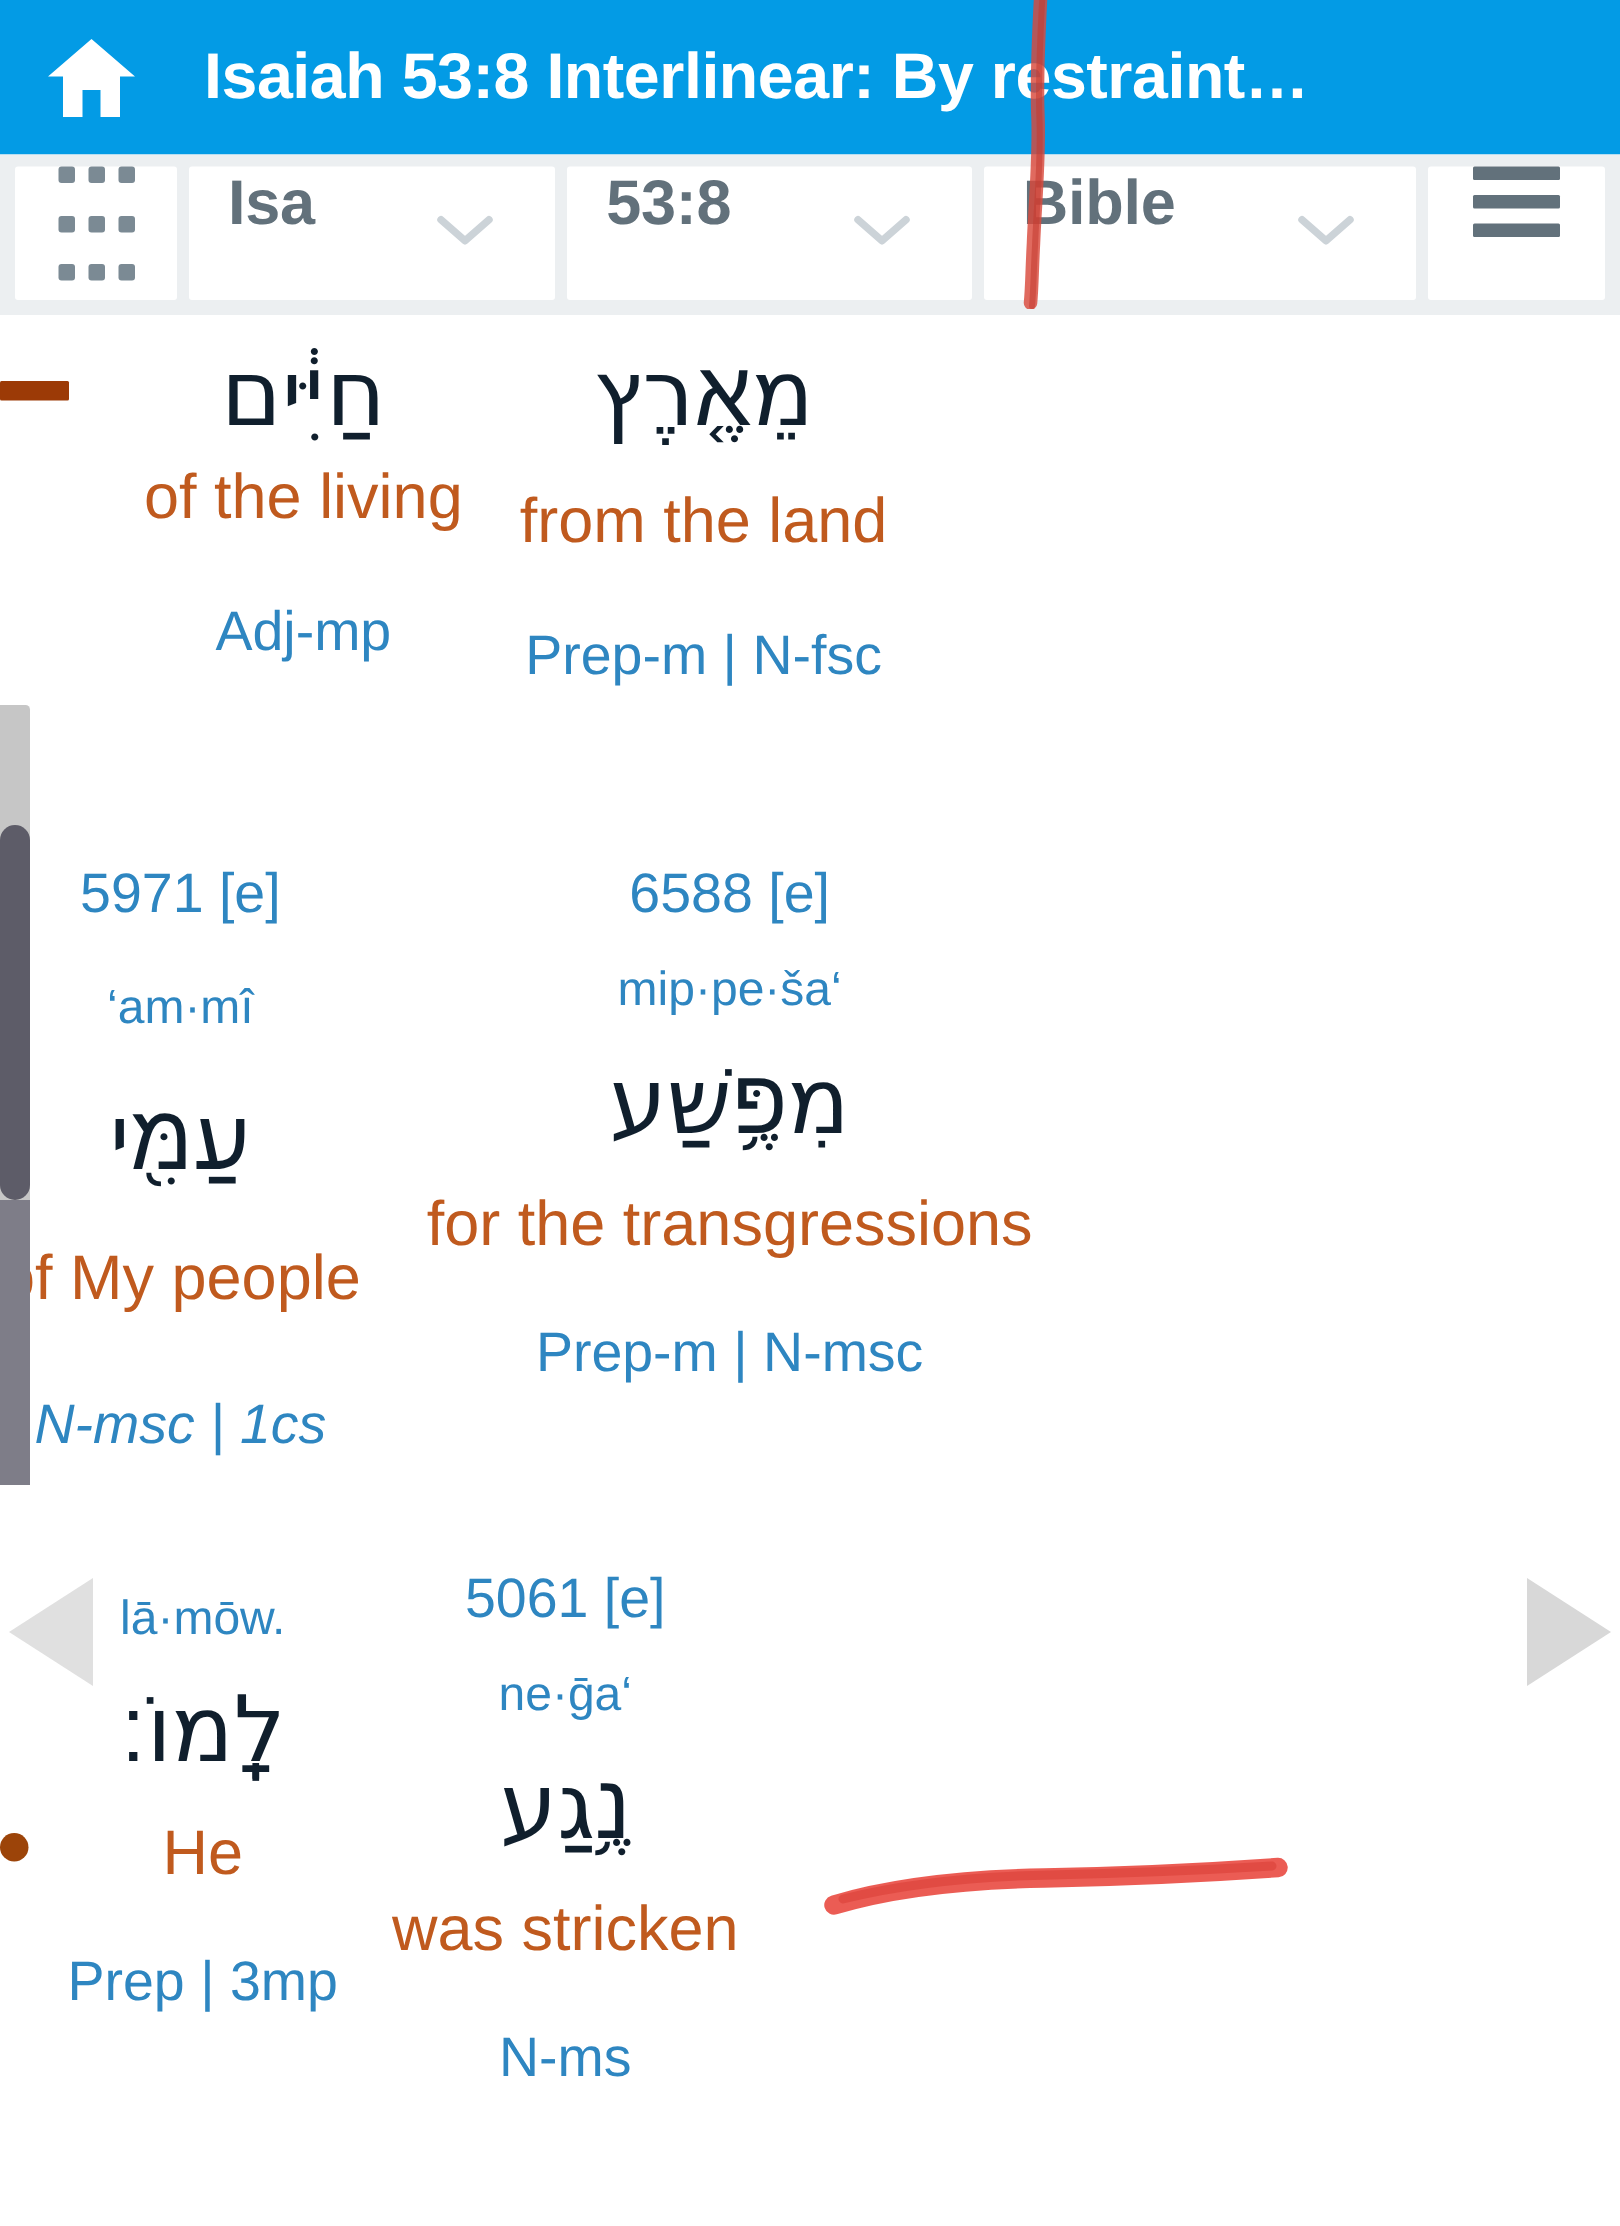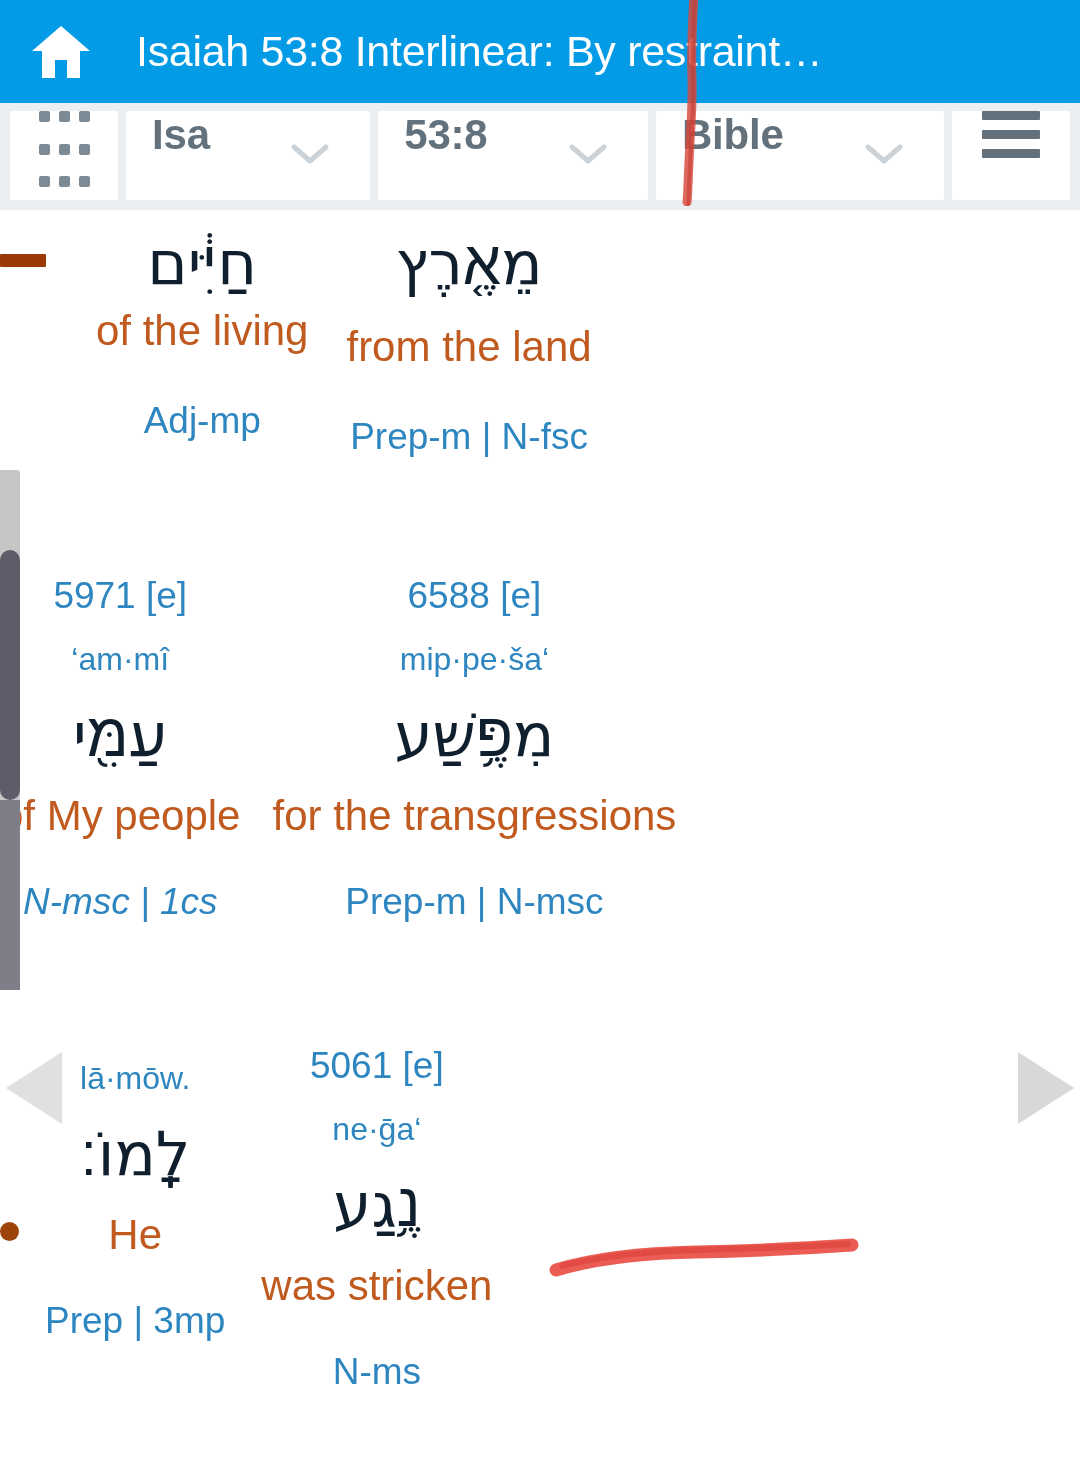--- a/index.html
+++ b/index.html
@@ -11,21 +11,21 @@
   }
   #app { position:relative; width:1080px; height:1484px; background:#fff; }
 
   
   .titlebar{
     position:absolute; left:0; top:0; width:1080px; height:103px;
     background:#039be5; display:flex; align-items:center; padding-left:30px;
   }
   .home-icon{ width:62px; height:56px; flex:0 0 auto; }
   .title-text{
-    color:#ffffff; font-size:43px; font-weight:normal; letter-spacing:-0.3px;
+    color:#ffffff; font-size:43px; font-weight:bold; letter-spacing:-0.3px;
     margin-left:44px; white-space:nowrap; overflow:hidden;
   }
 
   
   .toolbar{
     position:absolute; left:0; top:103px; width:1080px; height:107px;
     background:#eceff1; display:flex; align-items:stretch;
     padding:8px 10px 10px 10px; gap:8px;
   }
   .tb-cell{
@@ -181,21 +181,21 @@
 
     <div class="ilrow" style="top:360px;">
       <div class="cells">
         <div class="cell" style="margin-right:0px;">
           <span class="strongs">6588 [e]</span>
           <span class="translit" style="margin-top:16px;text-align:right;">mip·pe·ša‘</span>
           <span class="hebrew" style="margin-top:14px;">מִפֶּ֥שַׁע</span>
           <span class="gloss" style="margin-top:12px;">for the transgressions</span>
           <span class="parse" style="margin-top:32px;">Prep-m | N-msc</span>
         </div>
-        <div class="cell" style="margin-right:32px;">
+        <div class="cell" style="margin-right:44px;gap:12px;">
           <span class="strongs">5971 [e]</span>
           <span class="translit" style="margin-top:16px;">‘am·mî</span>
           <span class="hebrew" style="margin-top:14px;">עַמִּ֖י</span>
           <span class="gloss" style="margin-top:12px;">of My people</span>
           <span class="parse" style="margin-top:32px;font-style:italic;">N-msc | 1cs</span>
         </div>
       </div>
     </div>
 
     <div class="ilrow" style="top:830px;">

